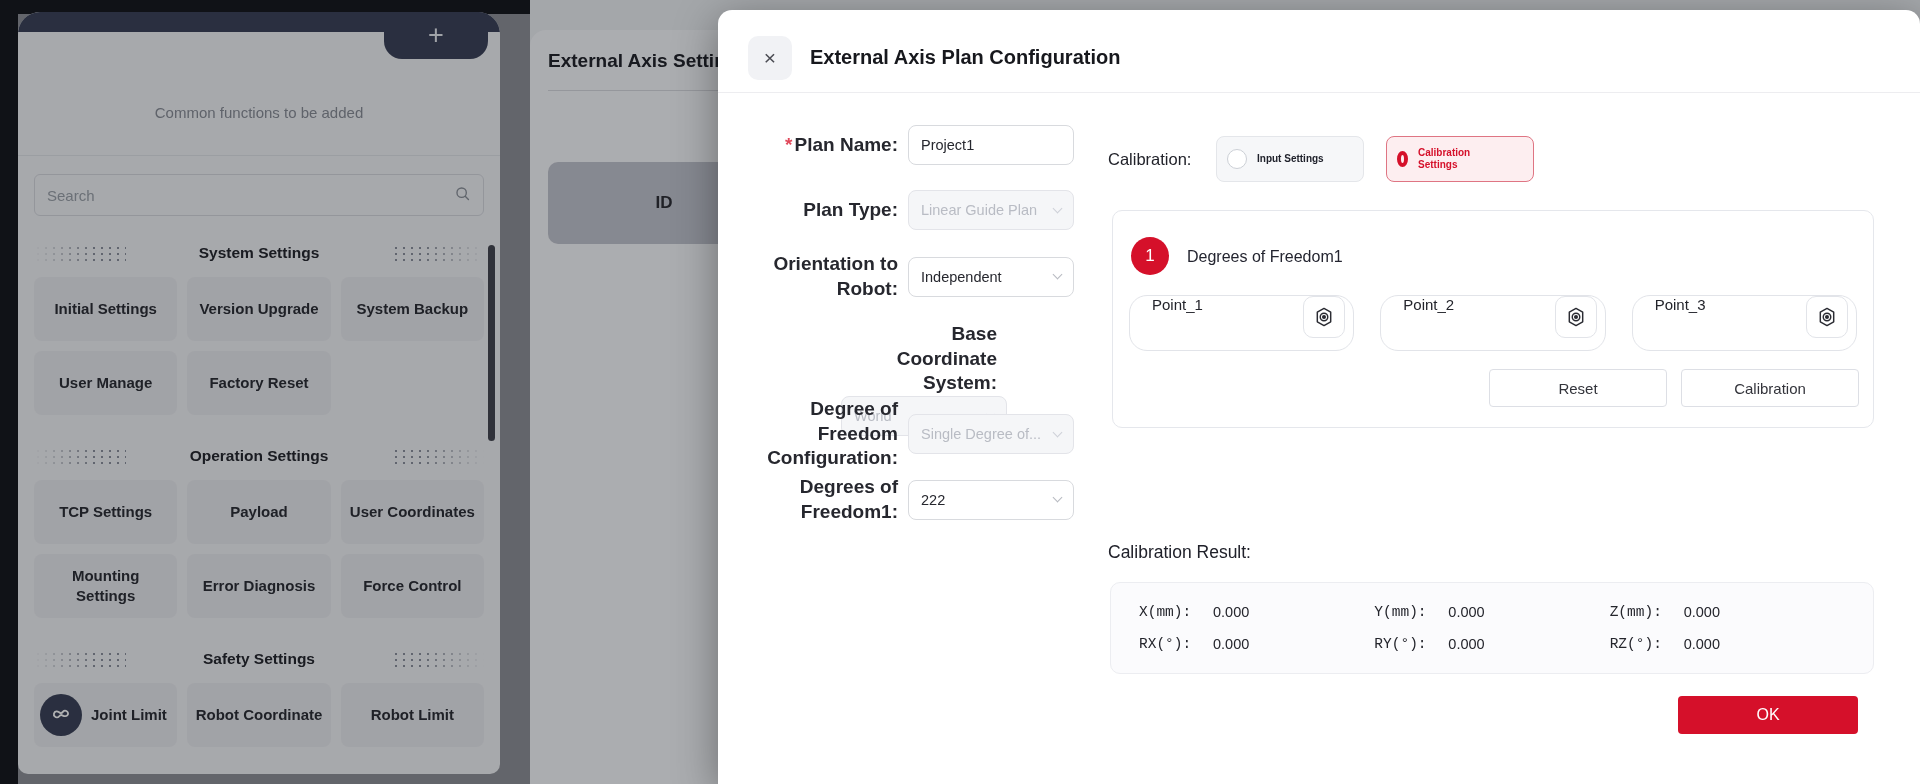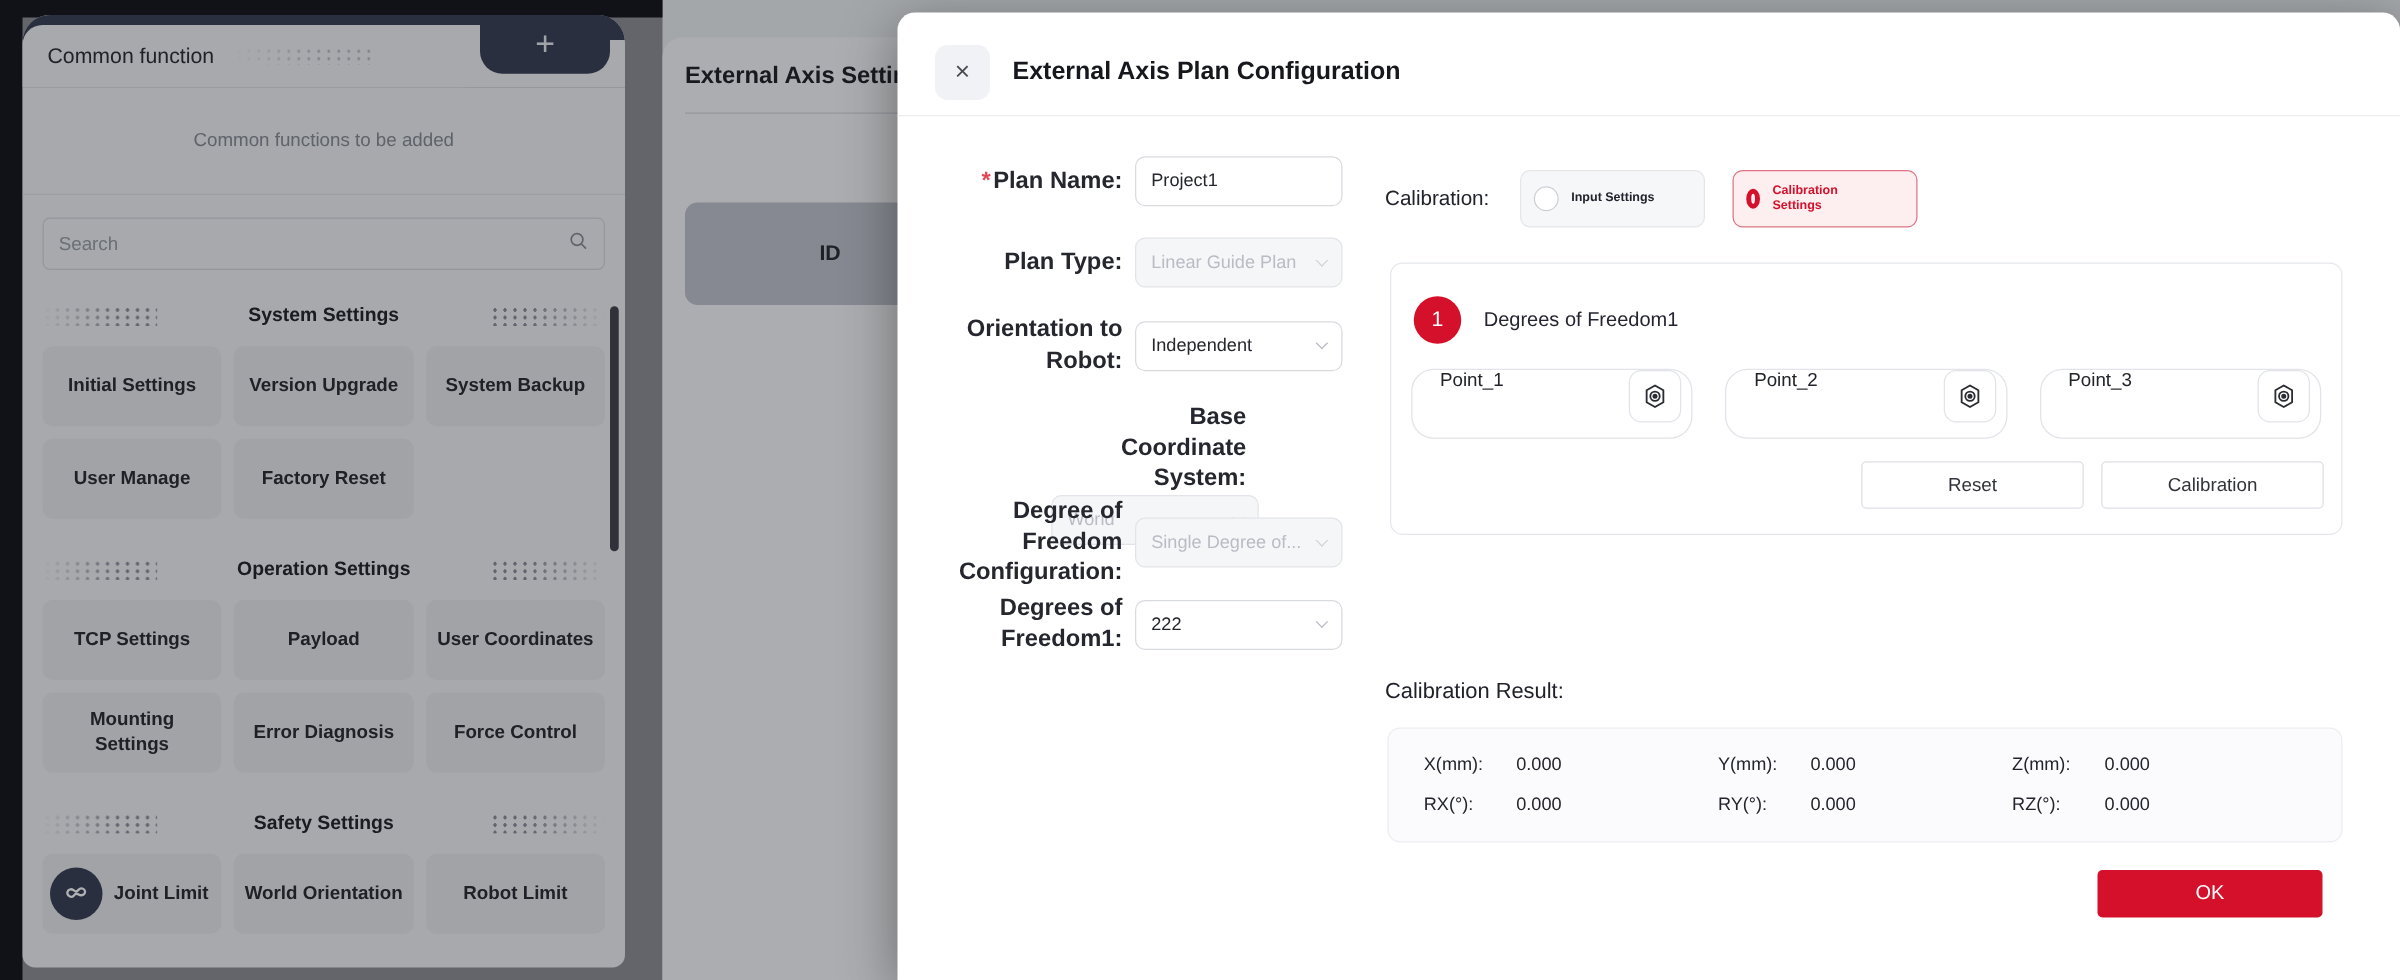--- a/index.html
+++ b/index.html
@@ -102,40 +102,36 @@
   .point-gear { width:42px; height:42px; border:1px solid #e2e4e9; border-radius:10px; display:flex; align-items:center; justify-content:center; cursor:pointer; }
   .card-actions { position:absolute; right:14px; top:158px; display:flex; gap:14px; }
   .ghost-btn { width:178px; height:38px; background:#fff; border:1px solid #dddfe5; border-radius:4px;
                display:flex; align-items:center; justify-content:center; font-size:15px; color:#33343b; cursor:pointer; }
 
   
   .result-title { position:absolute; left:390px; top:532px; font-size:17.5px; color:#20212a; }
   .result-box { position:absolute; left:392px; top:572px; width:764px; height:92px; background:#fbfbfd; border:1px solid #ecedf1; border-radius:10px;
                 display:grid; grid-template-columns:repeat(3,1fr); align-content:center; row-gap:16px; padding:0 28px; }
   .result-cell { display:flex; gap:16px; font-size:14.5px; color:#24252c; }
-  .result-label { min-width:58px; }
+  .result-label { min-width:58px;font-family:Liberation Mono, monospace; }
 
   .ok-btn { position:absolute; left:960px; top:686px; width:180px; height:38px; background:#d5102a; border-radius:4px;
             display:flex; align-items:center; justify-content:center; color:#fff; font-size:16px; cursor:pointer; }
 </style>
 </head>
 <body>
 
 <div class="screen">
 
   <div class="chrome-left-zone"></div>
   <div class="chrome-top-strip"></div>
   <div class="chrome-left-strip"></div>
 
   <div class="left-panel">
     <div class="tabbar">
-      <div class="tab-main">
-        <span class="tab-title">Common function</span>
-        <span class="tab-dots"></span>
-      </div>
       <div class="plus-tab">
         <span>+</span>
       </div>
     </div>
     <div class="panel-content">
       <div class="hint-zone">Common functions to be added</div>
       <div class="panel-body">
 
         <div class="search-box">
           <span class="search-ph">Search</span>
@@ -231,21 +227,21 @@
               <span class="btn-icon">
                 <svg width="26" height="26" viewBox="0 0 24 24" fill="none" stroke="#fff" stroke-width="1.7" stroke-linejoin="round" stroke-linecap="round">
                   <path d="M6.5 13.5c-2-1.5-1-4.5 1.2-4.8 1.5-.2 2.3.8 3.5 1.4 1.2.6 2-.3 2.7-1.2 1.4-1.7 4.3-.8 4.6 1.4 .2 1.7-1.2 2.7-2.7 2.8-1.2.1-2-.6-3.1-1-1.1-.4-1.9.5-2.6 1.3-1 1.2-2.7 1-3.6.1z"></path>
                 </svg>
               </span>
               <span class="fn-btn-label">Joint Limit</span>
             </div>
 
             <div class="fn-btn">
 
-              <span class="fn-btn-label">World Orientation</span>
+              <span class="fn-btn-label">Robot Coordinate</span>
             </div>
 
             <div class="fn-btn">
 
               <span class="fn-btn-label">Robot Limit</span>
             </div>
 
         </div>
 
       </div>

